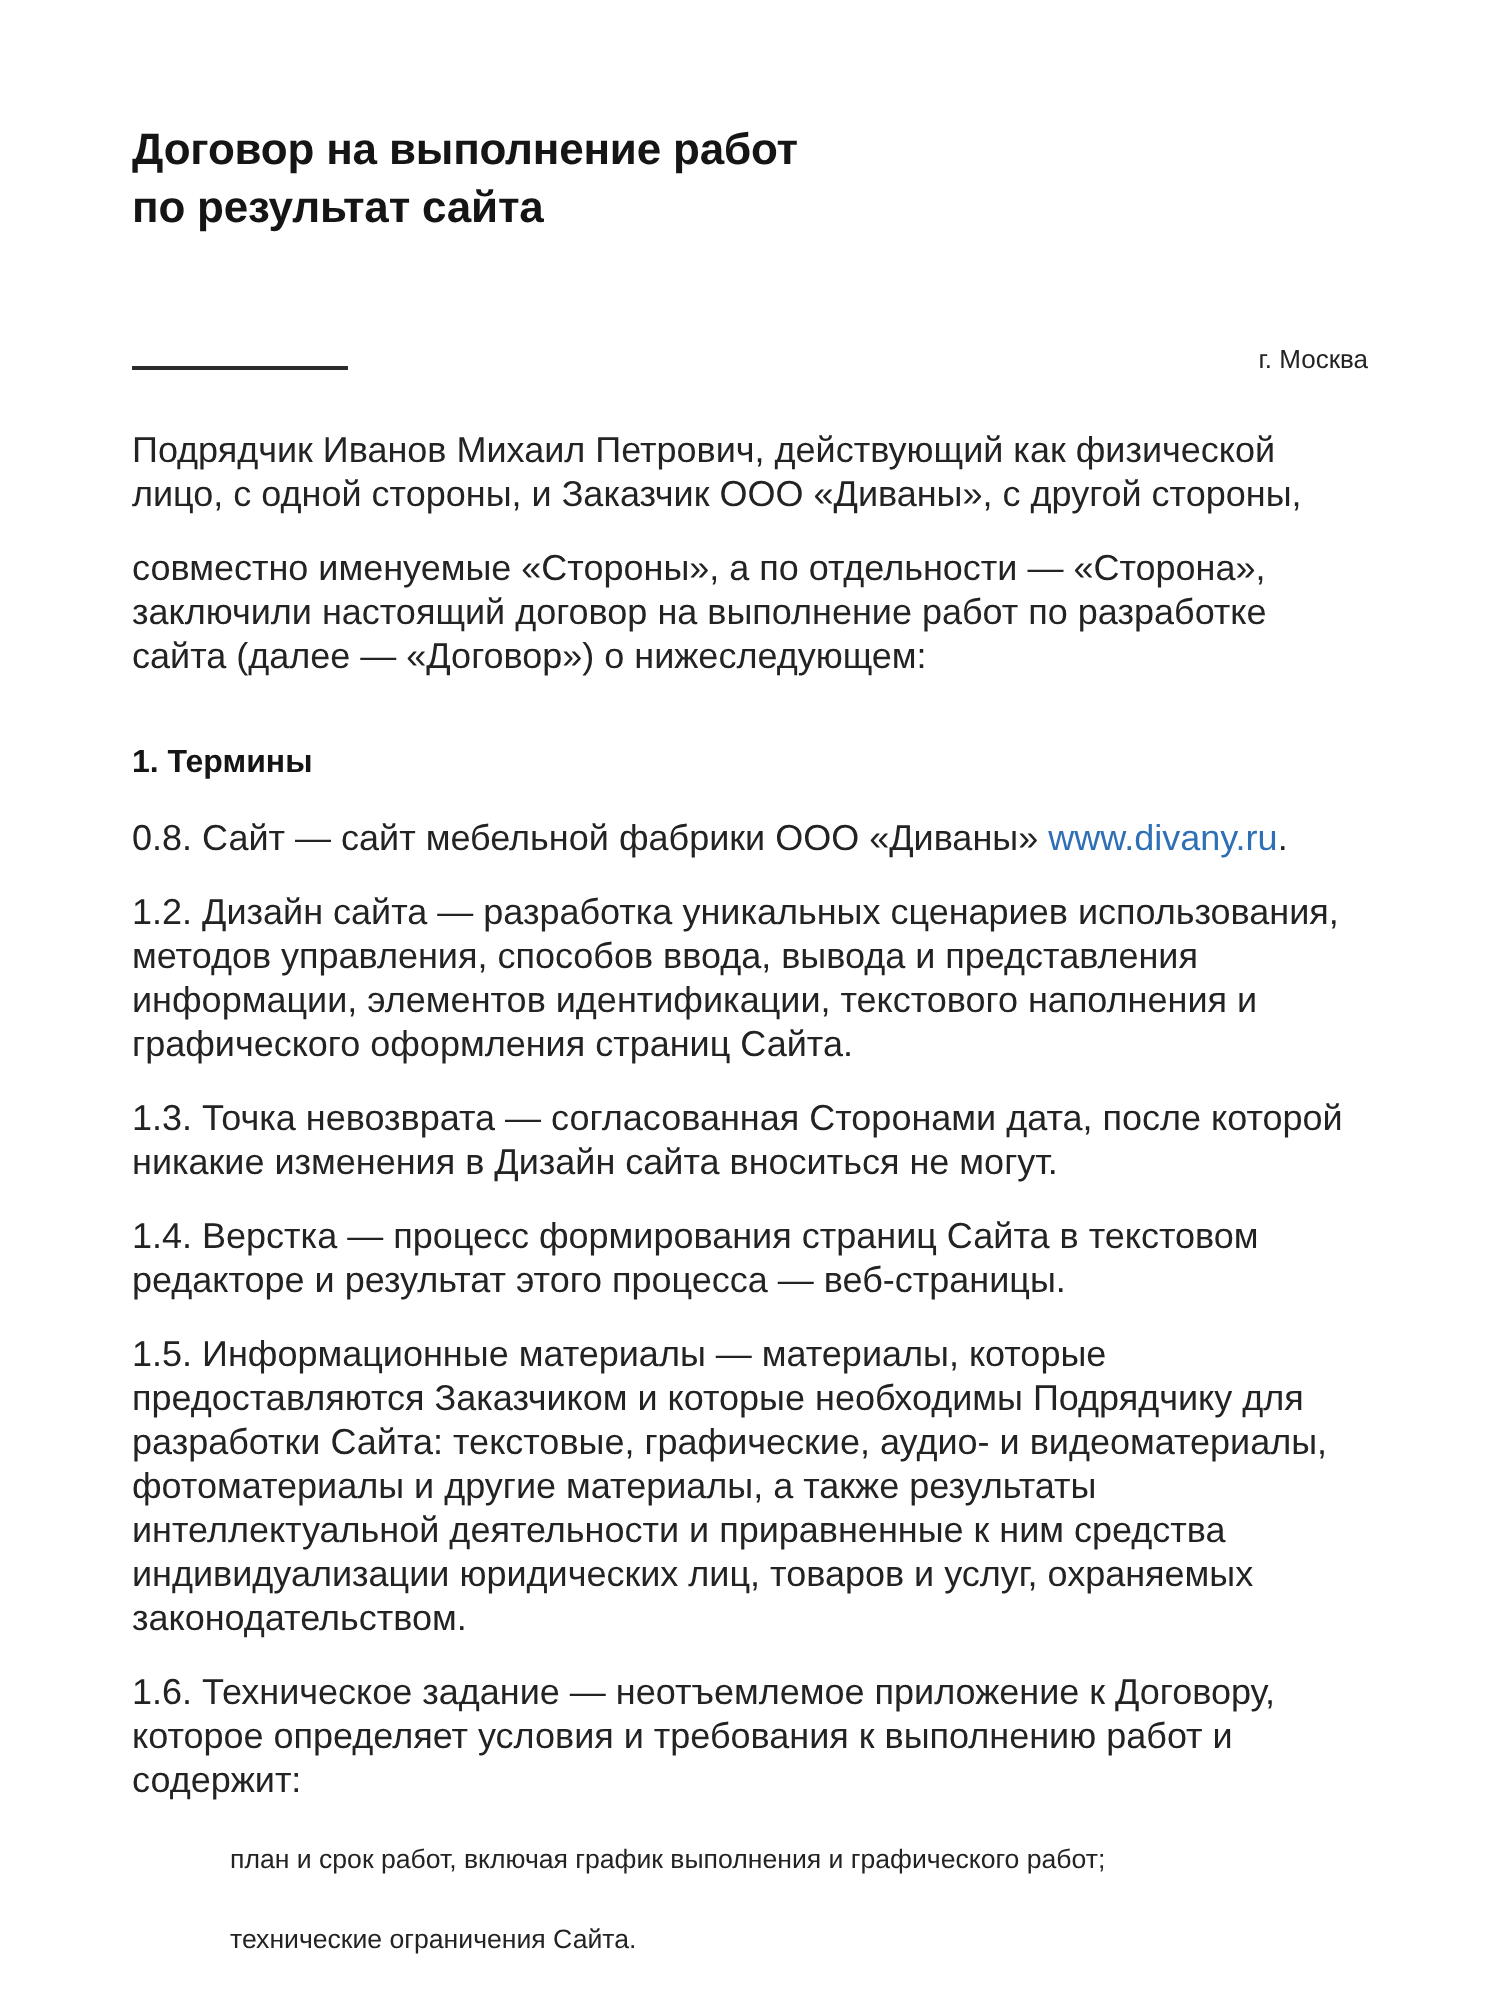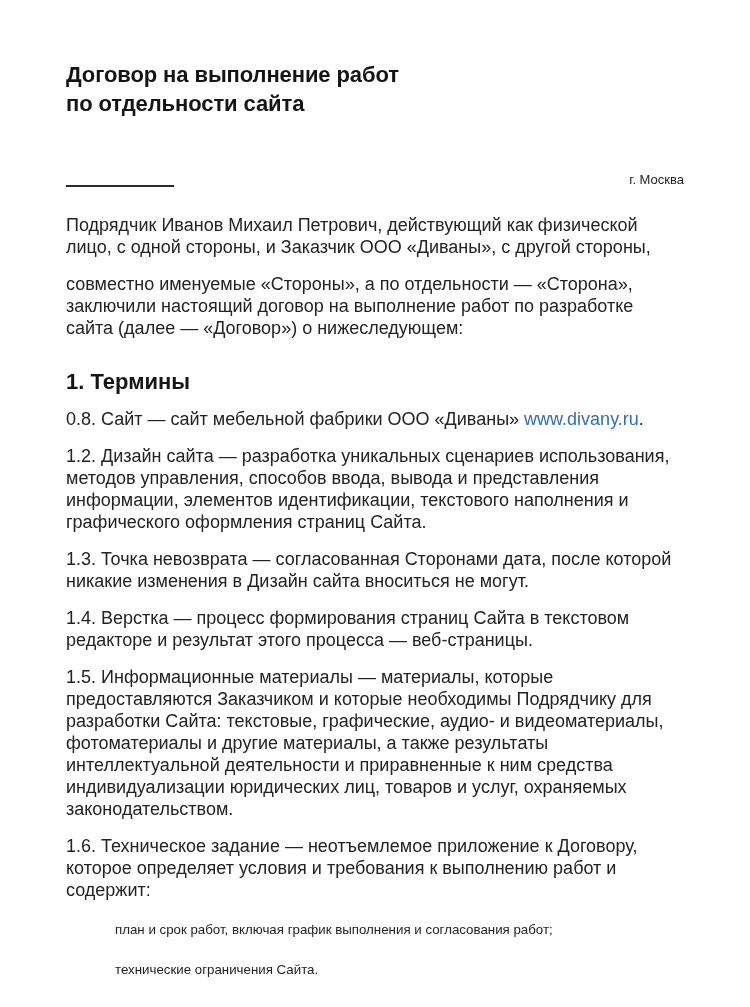--- a/index.html
+++ b/index.html
@@ -34,21 +34,21 @@
     letter-spacing: -0.1px;
     margin: 0;
     padding: 0;
   }
   .doc-title .title-line {
     display: block;
   }
 
   .meta-row {
     display: flex;
-    align-items: center;
+    align-items: flex-start;
     justify-content: space-between;
     margin-top: 53px;
     height: 18px;
   }
   .date-blank {
     width: 108px;
     height: 0;
     border-bottom: 2px solid #2b2b2b;
     margin-top: 12px;
   }
@@ -68,21 +68,21 @@
   }
 
   .para-block {
     margin-top: 25px;
   }
   .para-gap {
     margin-top: 15px;
   }
 
   .section-heading {
-    font-size: 22px;
+    font-size: 16px;
     font-weight: bold;
     line-height: 22px;
     color: #151515;
     margin: 0;
   }
   .heading-gap-1 {
     margin-top: 32px;
   }
   .heading-gap-2 {
     margin-top: 37px;
@@ -113,21 +113,21 @@
     margin-top: 44px;
   }
 </style>
 </head>
 <body>
 
 <div class="page">
 
   <h1 class="doc-title">
     <span class="title-line">Договор на выполнение работ</span>
-    <span class="title-line">по отдельности сайта</span>
+    <span class="title-line">по результат сайта</span>
   </h1>
 
   <div class="meta-row">
     <div class="date-blank"></div>
     <div class="city">г. Москва</div>
   </div>
 
   <p class="para para-block">Подрядчик Иванов Михаил Петрович, действующий как физической лицо, с одной стороны, и Заказчик ООО «Диваны», с другой стороны,</p>
 
   <p class="para para-gap">совместно именуемые «Стороны», а по отдельности — «Сторона», заключили настоящий договор на выполнение работ по разработке сайта (далее — «Договор») о нижеследующем:</p>
@@ -140,21 +140,21 @@
   <p class="para para-gap">1.2. Дизайн сайта — разработка уникальных сценариев использования, методов управления, способов ввода, вывода и представления информации, элементов идентификации, текстового наполнения и графического оформления страниц Сайта.</p>
 
   <p class="para para-gap">1.3. Точка невозврата — согласованная Сторонами дата, после которой никакие изменения в Дизайн сайта вноситься не могут.</p>
 
   <p class="para para-gap">1.4. Верстка — процесс формирования страниц Сайта в текстовом редакторе и результат этого процесса — веб-страницы.</p>
 
   <p class="para para-gap">1.5. Информационные материалы — материалы, которые предоставляются Заказчиком и которые необходимы Подрядчику для разработки Сайта: текстовые, графические, аудио- и видеоматериалы, фотоматериалы и другие материалы, а также результаты интеллектуальной деятельности и приравненные к ним средства индивидуализации юридических лиц, товаров и услуг, охраняемых законодательством.</p>
 
   <p class="para para-gap">1.6. Техническое задание — неотъемлемое приложение к Договору, которое определяет условия и требования к выполнению работ и содержит:</p>
 
-  <p class="sub-item sub-item-first">план и срок работ, включая график выполнения и согласования работ;</p>
+  <p class="sub-item sub-item-first">план и срок работ, включая график выполнения и графического работ;</p>
 
   <p class="sub-item sub-item-next">технические ограничения Сайта.</p>
 
   <h2 class="section-heading heading-gap-2">2. Предмет Договора</h2>
 
   <p class="para heading-body-gap">Подрядчик обязуется выполнить работы по созданию Сайта (далее — «Работы») в соответствии с Техническим заданием (Приложение №1), а Заказчик обязуется принять и оплатить Работы.</p>
 
 </div>
 
 </body></html>

